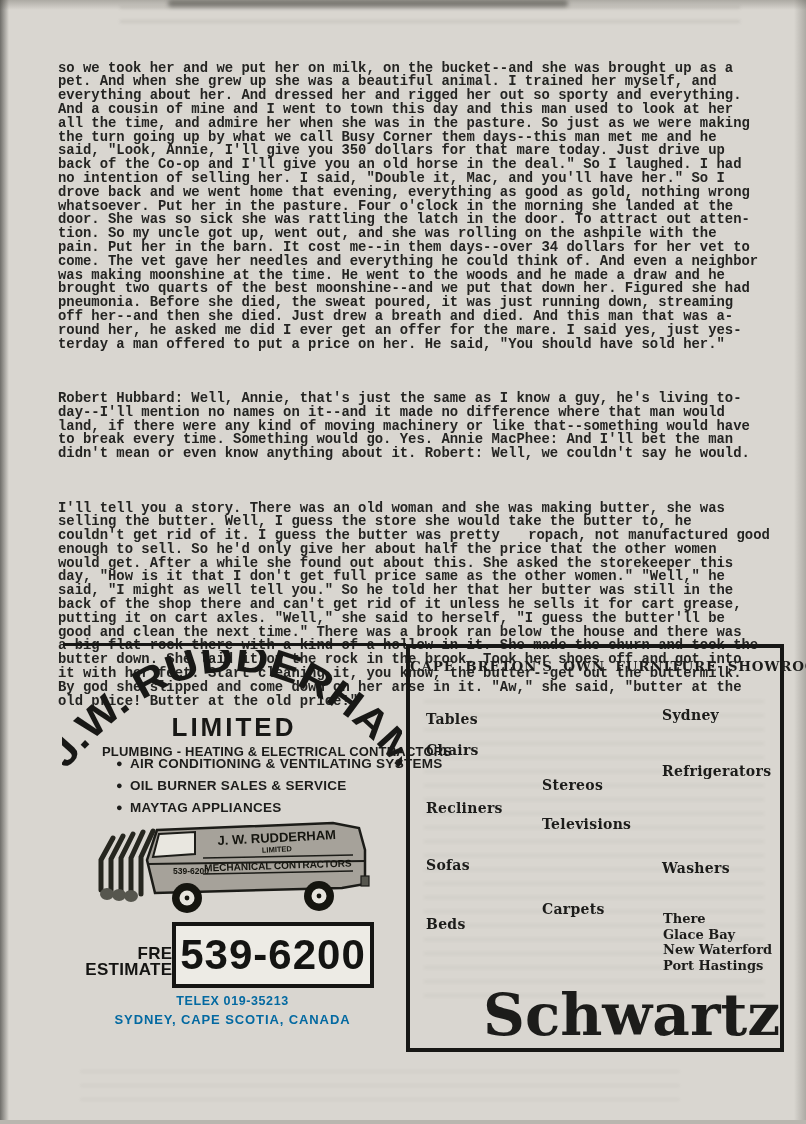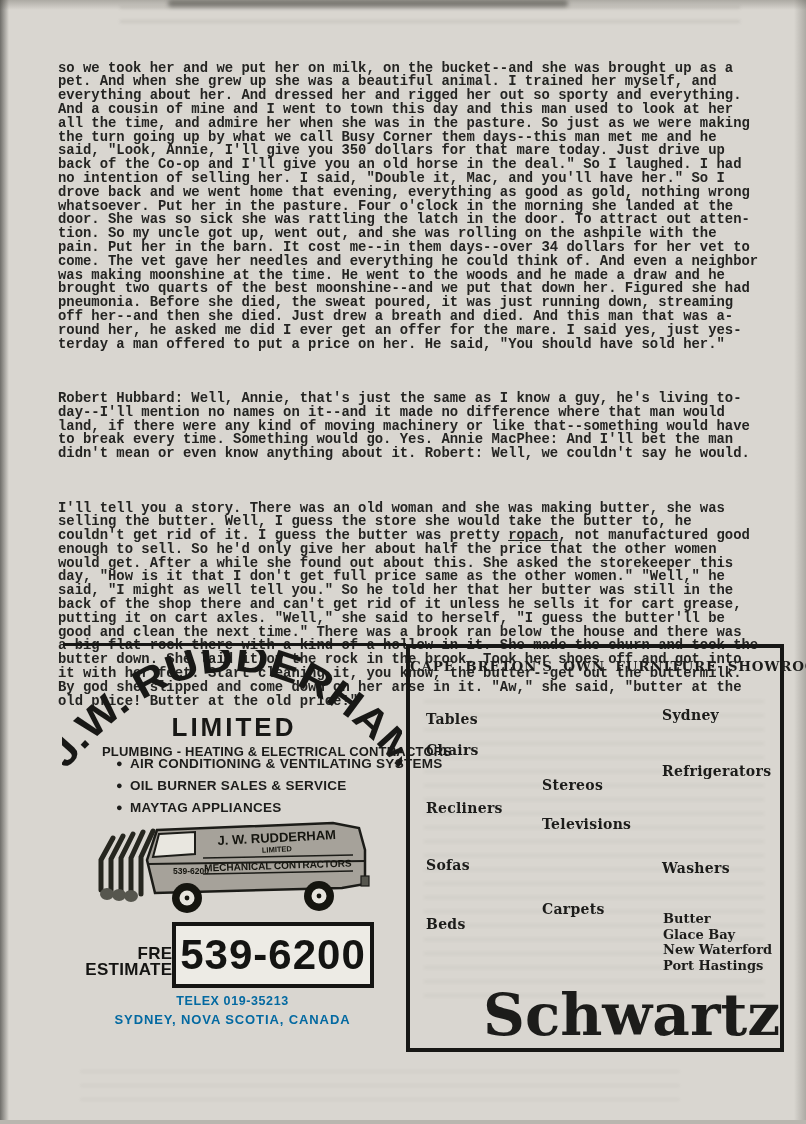--- a/index.html
+++ b/index.html
@@ -21,21 +21,21 @@
     background:repeating-linear-gradient(180deg,rgba(80,78,72,.10) 0 3px,transparent 3px 14px);
     filter:blur(1.4px);pointer-events:none;}
 
   
   .story{
     position:absolute;left:58px;top:34px;width:716px;
     font-family:"Liberation Mono",monospace;font-size:13.9px;font-weight:bold;
     line-height:13.8px;color:#242422;white-space:pre;letter-spacing:0;
   }
   .story .para{margin:0 0 13px 0;}
-  .story .u{text-decoration:underline;}
+  .story .u{margin-left:20px;}
 
   
   .ads-rule{position:absolute;left:63px;top:643px;width:343px;height:3px;background:#161614;}
 
   
   .ad-left{position:absolute;left:60px;top:646px;width:345px;height:410px;}
   .arch-svg{position:absolute;left:2px;top:4px;}
   .ad-left .subtitle{position:absolute;left:42px;top:98px;width:295px;text-align:center;
     font-size:13px;font-weight:bold;letter-spacing:.2px;white-space:nowrap;color:#1b1b19;}
   .bullets{position:absolute;left:56px;top:110px;margin:0;padding:0;list-style:none;}
@@ -144,41 +144,41 @@
       <div>FREE</div>
       <div>ESTIMATES</div>
     </div>
 
     <div class="phone-box">
       <div class="num">539-6200</div>
     </div>
 
     <div class="addr">
       <div class="telex">TELEX 019-35213</div>
-      <div class="line">SYDNEY, NOVA SCOTIA, CANADA</div>
+      <div class="line">SYDNEY, CAPE SCOTIA, CANADA</div>
     </div>
   </div>
 
   <div class="ad-right">
     <div class="title">CAPE BRETON'S OWN FURNITURE SHOWROOMS</div>
 
     <div class="fitem" style="left:16px;top:63px;">Tables</div>
     <div class="fitem" style="left:16px;top:94px;">Chairs</div>
     <div class="fitem" style="left:16px;top:152px;">Recliners</div>
     <div class="fitem" style="left:16px;top:209px;">Sofas</div>
     <div class="fitem" style="left:16px;top:233px;margin-top:35px;">Beds</div>
     <div class="fitem" style="left:132px;top:129px;">Stereos</div>
     <div class="fitem" style="left:132px;top:168px;">Televisions</div>
     <div class="fitem" style="left:132px;top:253px;">Carpets</div>
     <div class="fitem" style="left:252px;top:59px;">Sydney</div>
     <div class="fitem" style="left:252px;top:115px;">Refrigerators</div>
     <div class="fitem" style="left:252px;top:212px;">Washers</div>
 
     <div class="locations">
-      <div>Butter</div>
+      <div>There</div>
       <div>Glace Bay</div>
       <div>New Waterford</div>
       <div>Port Hastings</div>
     </div>
 
     <div class="brand">Schwartz</div>
   </div>
 
 </div>
 

